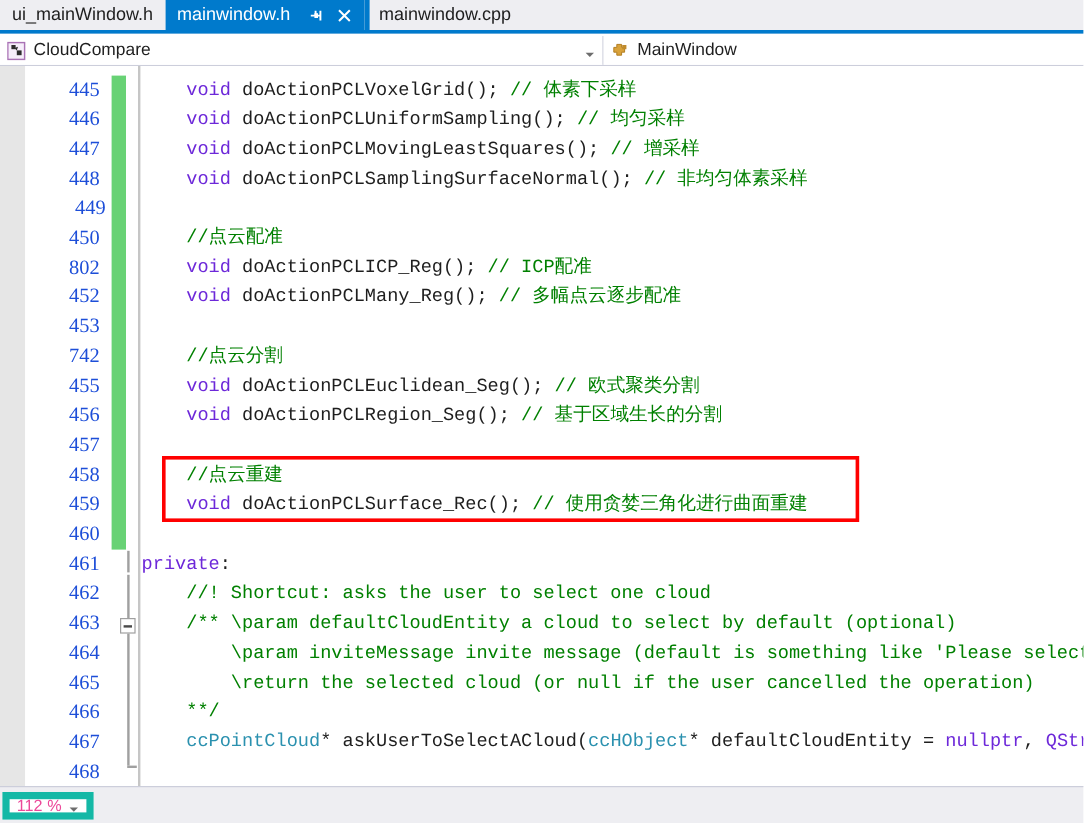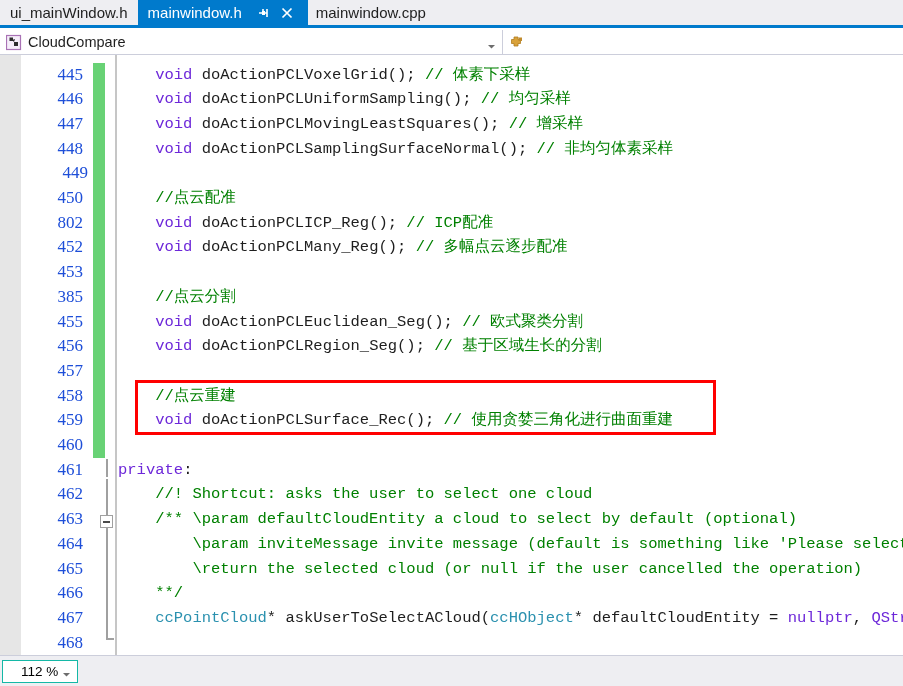--- a/index.html
+++ b/index.html
@@ -205,27 +205,27 @@
     width: 903px; height: 31px;
     background: #eeeef2;
     border-top: 1px solid #cccedb;
     box-sizing: border-box;
   }
   .zoom-combo {
     position: absolute;
     left: 2px; top: 4px;
     width: 76px; height: 23px;
     background: #ffffff;
-    border: 1px solid #14b8a6;
+    border: 6px solid #14b8a6;
     box-sizing: border-box;
     display: flex;
     align-items: center;
     font-size: 13.5px;
-    color: #000000;
-    padding-left: 18px;
+    color: #ec4899;
+    padding-left: 6px;
     font-family: "Liberation Sans", sans-serif;
   }
   .zoom-combo .combo-arrow { margin-left: auto; margin-right: 6px; }
 </style>
 </head>
 <body>
 
 <div id="app">
 
   <div class="tabbar">
@@ -275,20 +275,21 @@
       </span>
     </div>
 
     <div class="nav-combo right">
       <span class="nav-combo-icon">
         <svg width="17" height="17" viewBox="0 0 17 17">
           <path d="M5 3 h4 v2.5 h2.5 v4 h-2.5 v2.5 h-4 v-2.5 h-2.5 v-4 h2.5 z" fill="#d9a23a" stroke="#b07b1e" stroke-width="0.8"></path>
           <path d="M9.5 3.5 h3.5 v3.5 h-3.5 z" fill="#c08b2d"></path>
         </svg>
       </span>
+      <span class="nav-combo-label">MainWindow</span>
     </div>
   </div>
 
   <div class="editor">
     <div class="gutter-bg"></div>
     <div class="linenum-col"></div>
     <div class="changebar" id="changebar" style="top: 7.5px; height: 395.2px; background: rgb(104, 210, 117);"></div>
     <div class="gutter-sep"></div>
 
     <div class="fold-line" style="left:106px; top:404px; height:18px;"></div>
@@ -327,21 +328,21 @@
     <div class="linenums" id="linenums">
         <div class="lnum" style="top: 7.5px; left: 21px;">445</div>
         <div class="lnum" style="top: 32.2px; left: 21px;">446</div>
         <div class="lnum" style="top: 56.9px; left: 21px;">447</div>
         <div class="lnum" style="top: 81.6px; left: 21px;">448</div>
         <div class="lnum" style="top: 106.3px; left: 26px;">449</div>
         <div class="lnum" style="top: 131px; left: 21px;">450</div>
         <div class="lnum" style="top: 155.7px; left: 21px;">802</div>
         <div class="lnum" style="top: 180.4px; left: 21px;">452</div>
         <div class="lnum" style="top: 205.1px; left: 21px;">453</div>
-        <div class="lnum" style="top: 229.8px; left: 21px;">385</div>
+        <div class="lnum" style="top: 229.8px; left: 21px;">742</div>
         <div class="lnum" style="top: 254.5px; left: 21px;">455</div>
         <div class="lnum" style="top: 279.2px; left: 21px;">456</div>
         <div class="lnum" style="top: 303.9px; left: 21px;">457</div>
         <div class="lnum" style="top: 328.6px; left: 21px;">458</div>
         <div class="lnum" style="top: 353.3px; left: 21px;">459</div>
         <div class="lnum" style="top: 378px; left: 21px;">460</div>
         <div class="lnum" style="top: 402.7px; left: 21px;">461</div>
         <div class="lnum" style="top: 427.4px; left: 21px;">462</div>
         <div class="lnum" style="top: 452.1px; left: 21px;">463</div>
         <div class="lnum" style="top: 476.8px; left: 21px;">464</div>

